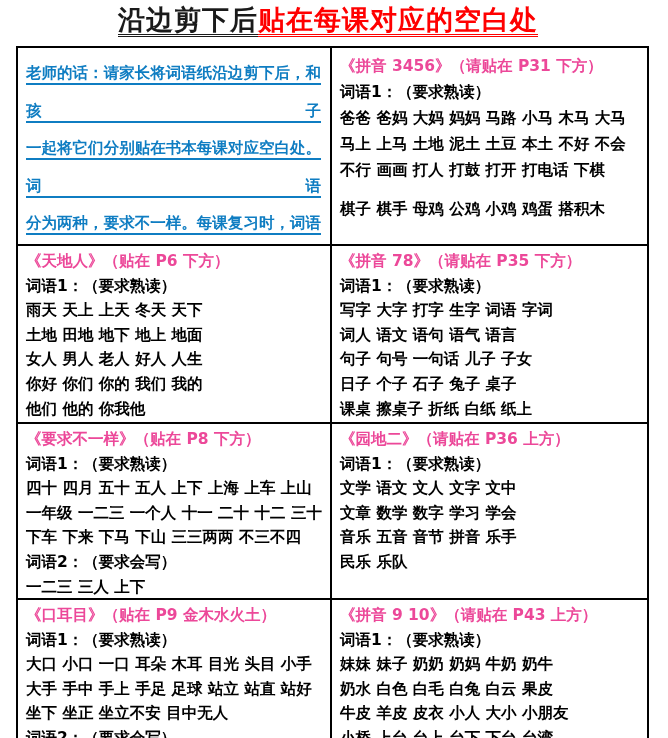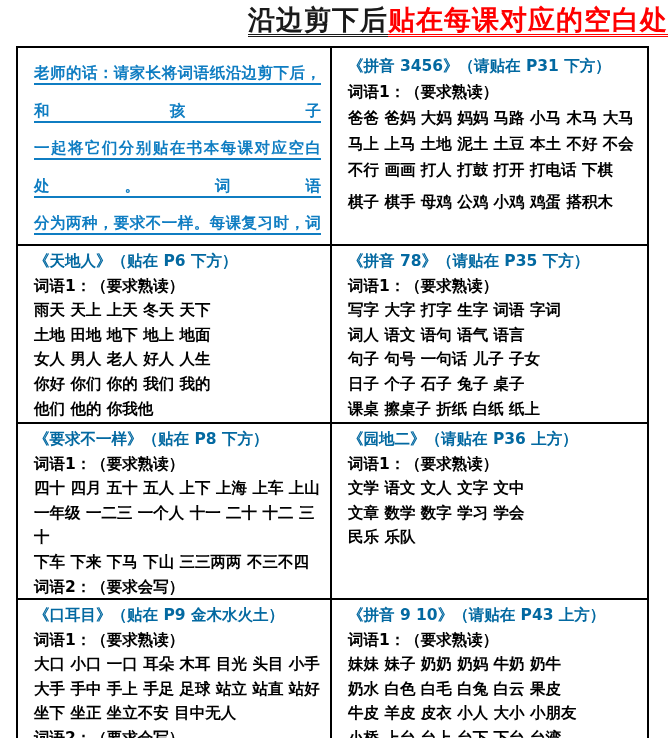--- a/index.html
+++ b/index.html
@@ -2,22 +2,22 @@
 <html><head>
 <meta charset="utf-8">
 <style>
   html,body { margin:0; padding:0; }
   body {
     width:668px; height:738px; overflow:hidden;
     background:#ffffff; position:relative;
     font-family:"DejaVu Sans","Liberation Sans",sans-serif;
   }
   .page-title {
-    position:absolute; top:1px; left:12px; width:656px;
-    text-align:right;
+    position:absolute; top:1px; left:0; width:656px;
+    text-align:center;
     font-family:"DejaVu Serif","Liberation Serif",serif;
     font-weight:bold; font-size:27px; line-height:38px;
     letter-spacing:1px; white-space:nowrap;
   }
   .page-title span {
     text-decoration-line:underline;
     text-decoration-style:double;
     text-decoration-thickness:1px;
     text-underline-offset:5px;
   }
@@ -28,28 +28,28 @@
     position:absolute; left:16px; top:46px; width:633px;
     box-sizing:border-box;
     border:2px solid #000000;
     display:grid;
     grid-template-columns:314px 1fr;
     grid-template-rows:198px 178px 176px 202px;
     font-weight:bold; font-size:15.5px; color:#000000;
   }
   .cell {
     box-sizing:border-box; overflow:hidden;
-    padding:3px 4px 0 16px;
+    padding:3px 4px 0 8px;
     line-height:24.6px;
     border-bottom:2px solid #000000;
   }
   .cell.col-left { border-right:2px solid #000000; }
   .cell.row1 { line-height:26px; padding-top:5px; }
-  .heading { color:#0369a1; }
-  .gap-top { margin-top:6px; }
+  .heading { color:#ec4899; }
+  .gap-top { margin-top:13px; }
 
   .note-cell {
     color:#0f7dc2;
     line-height:37.6px;
     padding-top:7px; padding-right:9px;
   }
   .note-line {
     text-decoration-line:underline;
     text-decoration-thickness:2px;
     text-underline-offset:5px;
@@ -107,20 +107,21 @@
     <div class="line">下车 下来 下马 下山 三三两两 不三不四</div>
     <div class="line">词语2：（要求会写）</div>
     <div class="line">一二三 三人 上下</div>
   </div>
 
   <div class="cell">
     <div class="heading">《园地二》（请贴在 P36 上方）</div>
     <div class="line">词语1：（要求熟读）</div>
     <div class="line">文学 语文 文人 文字 文中</div>
     <div class="line">文章 数学 数字 学习 学会</div>
+    <div class="line">音乐 五音 音节 拼音 乐手</div>
     <div class="line">民乐 乐队</div>
   </div>
 
   <div class="cell col-left">
     <div class="heading">《口耳目》（贴在 P9 金木水火土）</div>
     <div class="line">词语1：（要求熟读）</div>
     <div class="line">大口 小口 一口 耳朵 木耳 目光 头目 小手</div>
     <div class="line">大手 手中 手上 手足 足球 站立 站直 站好</div>
     <div class="line">坐下 坐正 坐立不安 目中无人</div>
     <div class="line">词语2：（要求会写）</div>

